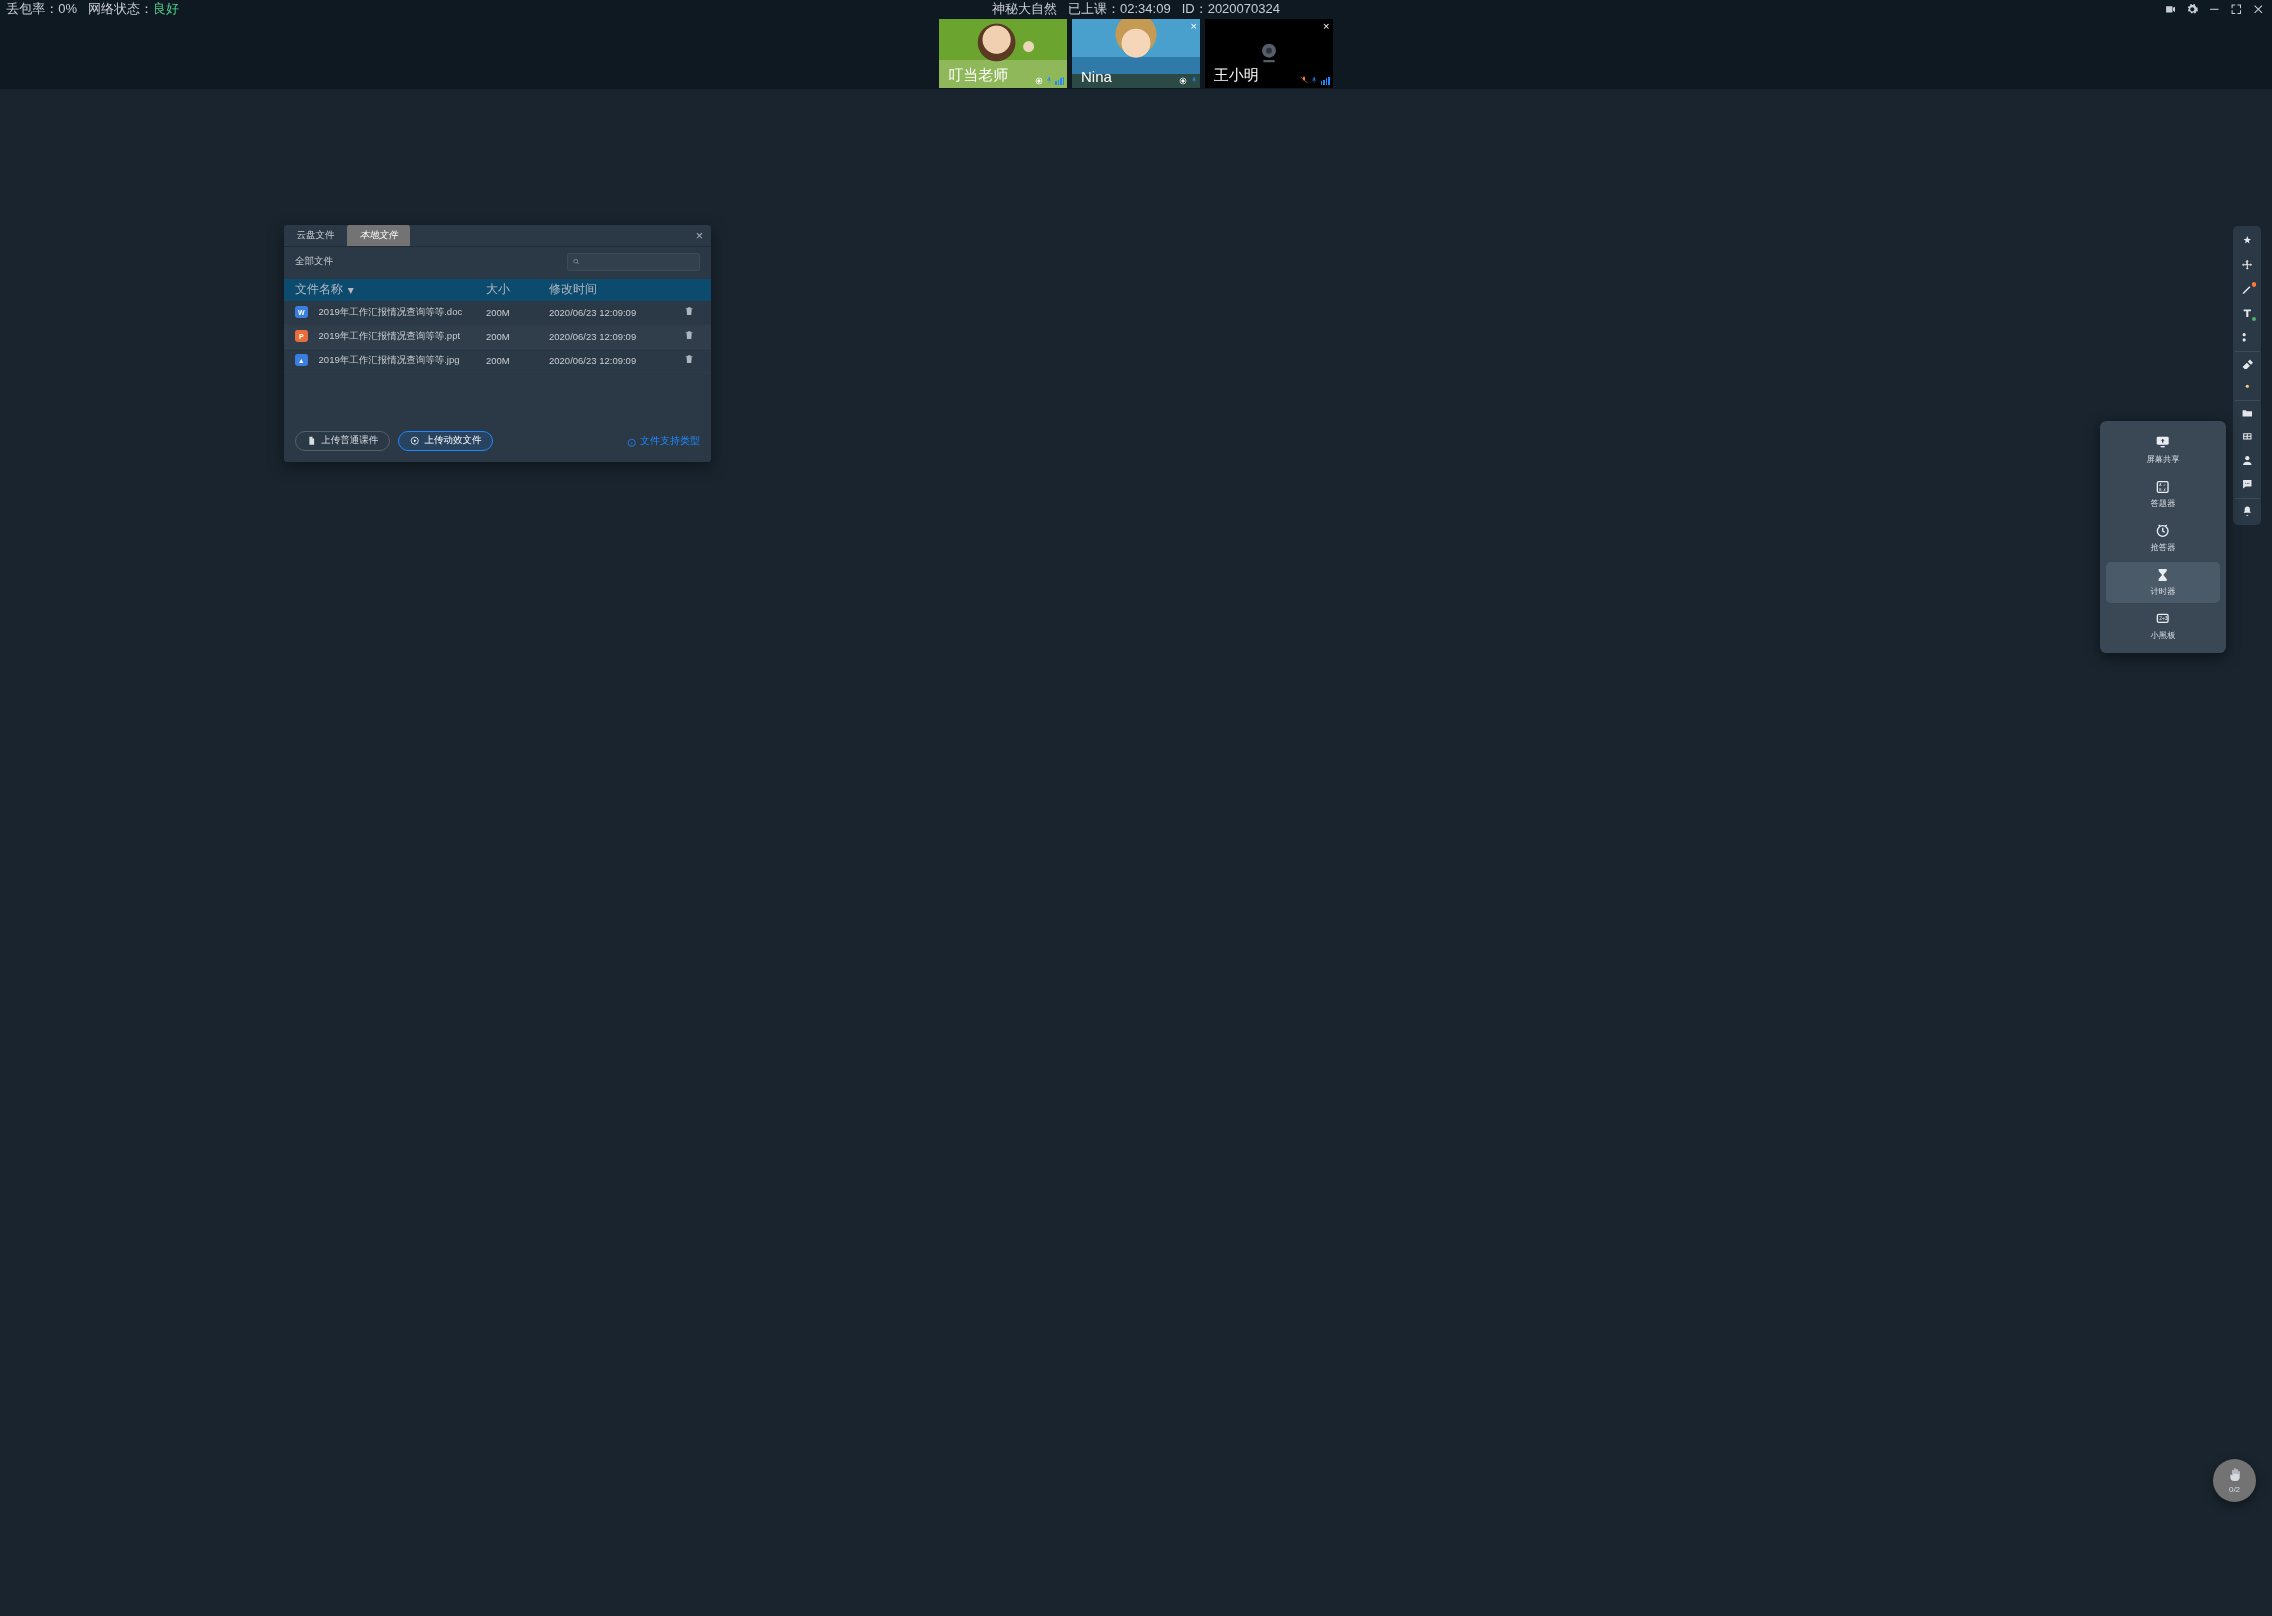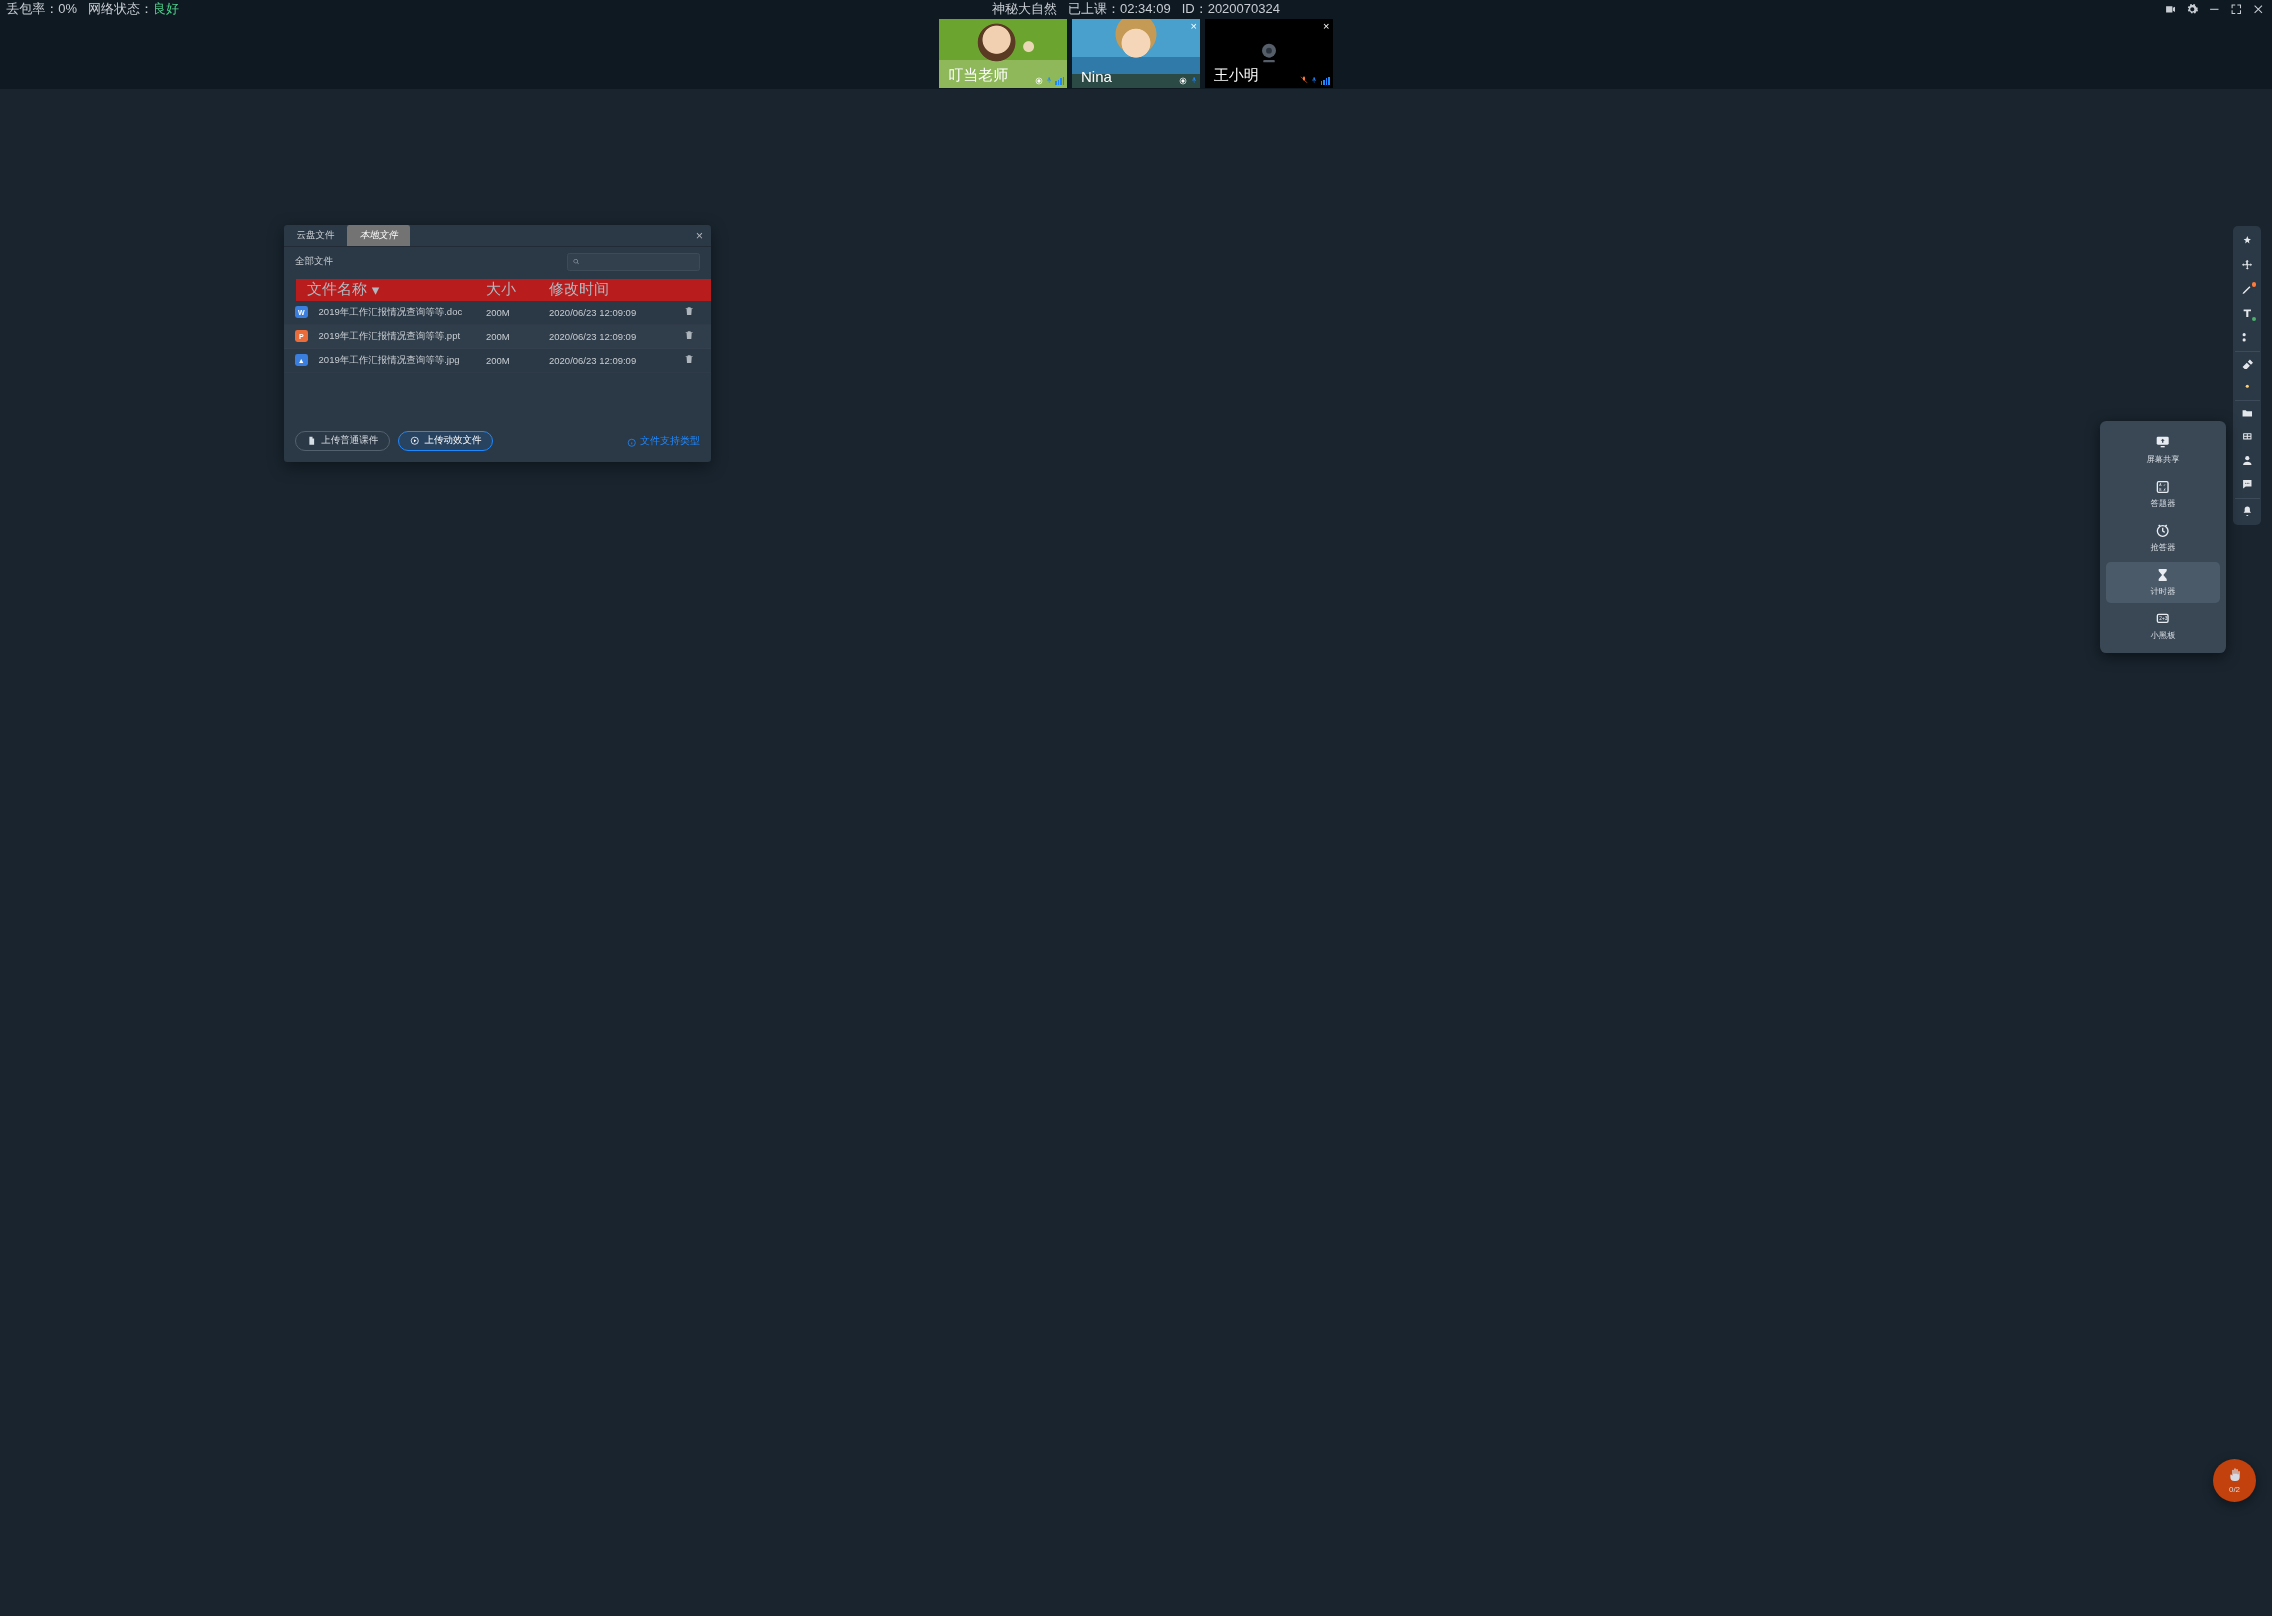--- a/index.html
+++ b/index.html
@@ -104,24 +104,23 @@
     margin-left:auto;
     width:133px; height:17.4px;
     background:#323f4d; border:0.8px solid #3d4b59; border-radius:2.4px;
     display:flex; align-items:center; padding:0 4.7px;
   }
   .search-box svg{ width:9.5px; height:9.5px; fill:#9aa3ad; }
   .search-box input{ background:transparent; border:none; outline:none; flex:1; color:#c8cdd3; font-size:8.7px; margin-left:3.2px;}
 
   .file-head {
     display:flex; align-items:center;
-    background:#b91c1c;
-    height:22px; font-size:15px; padding:0 11px;
+    background:#0c4a6e;
+    height:22px; font-size:12px; padding:0 11px;
     color:#b1b8c0;
-    margin-left:12px;
   }
   .c-name{ flex:1; display:flex; align-items:center; gap:4.7px;}
   .c-size{ width:63px; }
   .c-date{ width:129px; }
   .c-del { width:22px; text-align:center; }
 
   .file-row {
     display:flex; align-items:center;
     height:24px; font-size:9.5px; padding:0 11px;
     border-bottom:0.8px solid rgba(255,255,255,.02);
@@ -188,21 +187,21 @@
     height:41px; justify-content:center; border-radius:4.7px; cursor:pointer;
   }
   .tp-cell.active{ background:#4b5a69; }
   .tp-cell svg{ width:17.4px; height:16px; fill:#e9edf3; }
 
   
   .fab{
     position:absolute;
     right:16px; bottom:114px;
     width:43px; height:43px; border-radius:50%;
-    background:#c2410c;
+    background:#737373;
     display:flex; flex-direction:column; align-items:center; justify-content:center;
     box-shadow:0 3.2px 11px rgba(0,0,0,.4);
     cursor:pointer;
   }
   .fab svg{ width:16px; height:16px; fill:#d6dbe3; }
   .fab span{ font-size:8px; margin-top:1.6px; color:#d6dbe3;}
 </style>
 </head>
 <body>
 

